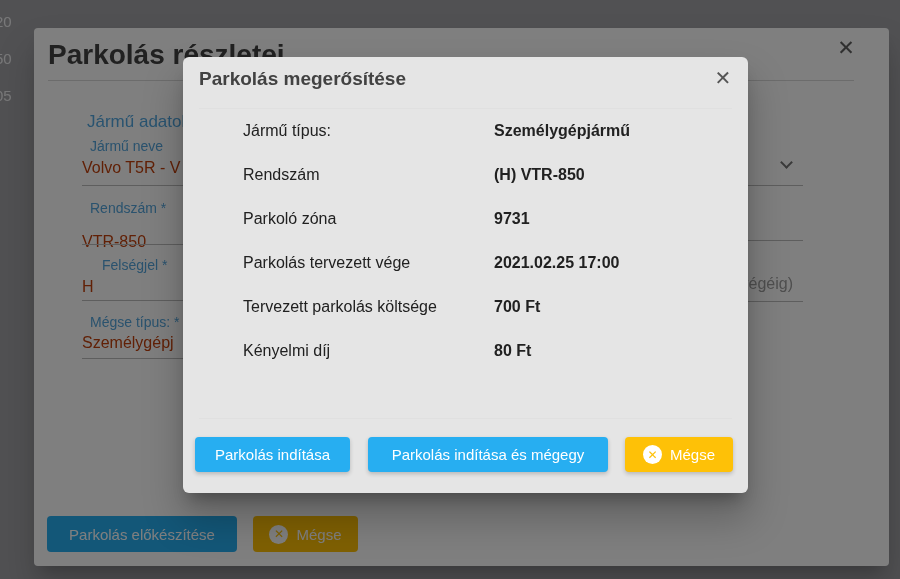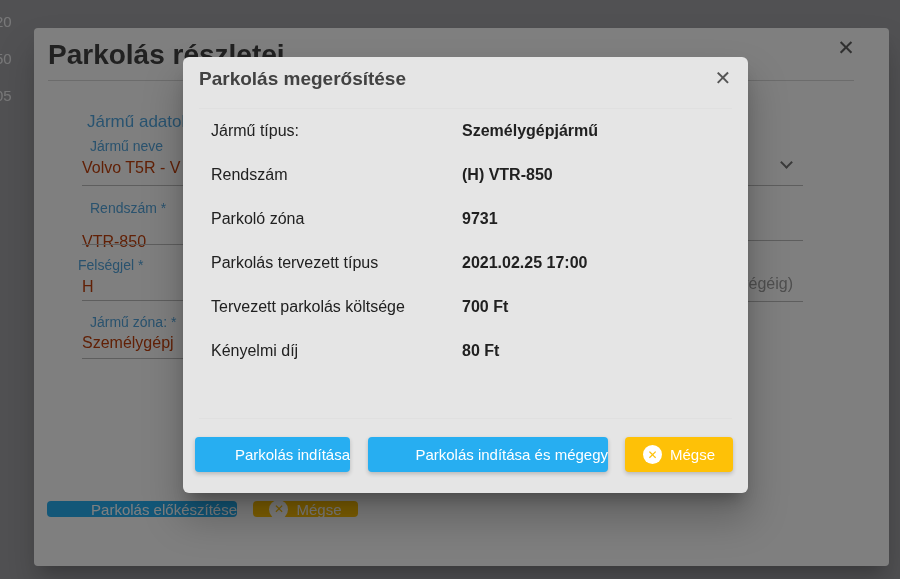--- a/index.html
+++ b/index.html
@@ -20,44 +20,44 @@
               display:flex; align-items:center; justify-content:center; cursor:pointer; }
   .m1-divider { position:absolute; left:14px; top:52px; width:806px; height:1px; background:#d9d9d9; }
   .m1-section { position:absolute; left:53px; top:84px; font-size:17px; color:#52a7e0; }
   .m1-label { position:absolute; font-size:14px; color:#54a5dc; }
   .m1-value { position:absolute; font-size:16px; color:#c2410c; }
   .m1-line  { position:absolute; height:1px; background:#bdbdbd; }
   .m1-chevron { position:absolute; left:748px; top:130px; width:9px; height:9px;
                 border-right:2px solid #757575; border-bottom:2px solid #757575; transform:rotate(45deg); }
   .m1-placeholder { position:absolute; top:247px; left:420px; width:343px; text-align:right;
                     font-size:16px; color:#9e9e9e; padding-right:4px; overflow:hidden; white-space:nowrap; }
-  .m1-btn { position:absolute; top:473px; height:16px; border:none; border-radius:4px; color:#fff;
+  .m1-btn { position:absolute; top:488px; height:36px; border:none; border-radius:4px; color:#fff;
             font-size:15px; font-family:inherit; cursor:pointer; display:flex; align-items:center; justify-content:center; gap:8px; }
 
   
   .backdrop { position:absolute; inset:0; background:rgba(0,0,0,0.5); z-index:2; }
 
   
   .modal2 {
     position:absolute; left:183px; top:57px; width:565px; height:436px;
     background:#e5e5e5; border-radius:6px; z-index:3;
     box-shadow:0 11px 15px -7px rgba(0,0,0,.3), 0 24px 38px 3px rgba(0,0,0,.22);
   }
   .m2-title { position:absolute; left:16px; top:11px; font-size:19px; font-weight:bold; color:#424242; }
   .m2-close { position:absolute; left:525px; top:6px; width:30px; height:30px; font-size:20px; color:#555;
               display:flex; align-items:center; justify-content:center; cursor:pointer; }
   .m2-divider { position:absolute; left:16px; width:533px; height:1px; background:#e0e0e0; }
   .m2-rows { position:absolute; top:52px; left:0; right:0; }
-  .m2-row { position:relative; height:44px; }
+  .m2-row { position:relative; height:44px;margin-left:32px; }
   .m2-row .lbl { position:absolute; left:28px; top:0; line-height:44px; font-size:16px; color:#212121; }
   .m2-row .val { position:absolute; left:279px; top:0; line-height:44px; font-size:16px; font-weight:bold; color:#212121; }
   .m2-btn { position:absolute; top:380px; height:35px; border:none; border-radius:4px; color:#fff;
             font-size:15px; font-family:inherit; cursor:pointer; display:flex; align-items:center; justify-content:center; gap:8px;
             box-shadow:0 2px 4px rgba(0,0,0,.2); }
-  .btn-blue  { background:#27aef1;justify-content:flex-end; }
+  .btn-blue  { background:#27aef1; }
   .btn-amber { background:#fec107; }
   .cancel-glyph { width:19px; height:19px; border-radius:50%; background:#ffffff; color:#fec107;
                   display:inline-flex; align-items:center; justify-content:center; font-size:12px; font-weight:bold; }
 </style>
 </head>
 <body>
 
 <div class="page-num" style="top:13px">20</div>
 <div class="page-num" style="top:50px">50</div>
 <div class="page-num" style="top:87px">05</div>
@@ -70,25 +70,25 @@
   <div class="m1-section">Jármű adatok</div>
 
   <div class="m1-label" style="left:56px; top:110px">Jármű neve</div>
   <div class="m1-value" style="left:48px; top:131px">Volvo T5R - V</div>
   <div class="m1-line" style="left:48px; top:157px; width:380px"></div>
 
   <div class="m1-label" style="left:56px; top:172px">Rendszám *</div>
   <div class="m1-value" style="left:48px; top:205px">VTR-850</div>
   <div class="m1-line" style="left:48px; top:216px; width:380px"></div>
 
-  <div class="m1-label" style="left:44px; top:229px">Felségjel *</div>
+  <div class="m1-label" style="left:68px; top:229px">Felségjel *</div>
   <div class="m1-value" style="left:48px; top:250px">H</div>
   <div class="m1-line" style="left:48px; top:272px; width:380px"></div>
 
-  <div class="m1-label" style="left:56px; top:286px">Jármű zóna: *</div>
+  <div class="m1-label" style="left:56px; top:286px">Mégse típus: *</div>
   <div class="m1-value" style="left:48px; top:306px">Személygépj</div>
   <div class="m1-line" style="left:48px; top:330px; width:380px"></div>
 
   <div class="m1-chevron"></div>
   <div class="m1-line" style="left:420px; top:157px; width:349px"></div>
   <div class="m1-line" style="left:420px; top:212px; width:349px"></div>
   <div class="m1-placeholder">végéig)</div>
   <div class="m1-line" style="left:420px; top:273px; width:349px"></div>
 
   <button class="m1-btn btn-blue" style="left:13px; width:190px">
@@ -114,21 +114,21 @@
     </div>
     <div class="m2-row">
       <span class="lbl">Rendszám</span>
       <span class="val">(H) VTR-850</span>
     </div>
     <div class="m2-row">
       <span class="lbl">Parkoló zóna</span>
       <span class="val">9731</span>
     </div>
     <div class="m2-row">
-      <span class="lbl">Parkolás tervezett típus</span>
+      <span class="lbl">Parkolás tervezett vége</span>
       <span class="val">2021.02.25 17:00</span>
     </div>
     <div class="m2-row">
       <span class="lbl">Tervezett parkolás költsége</span>
       <span class="val">700 Ft</span>
     </div>
     <div class="m2-row">
       <span class="lbl">Kényelmi díj</span>
       <span class="val">80 Ft</span>
     </div>

